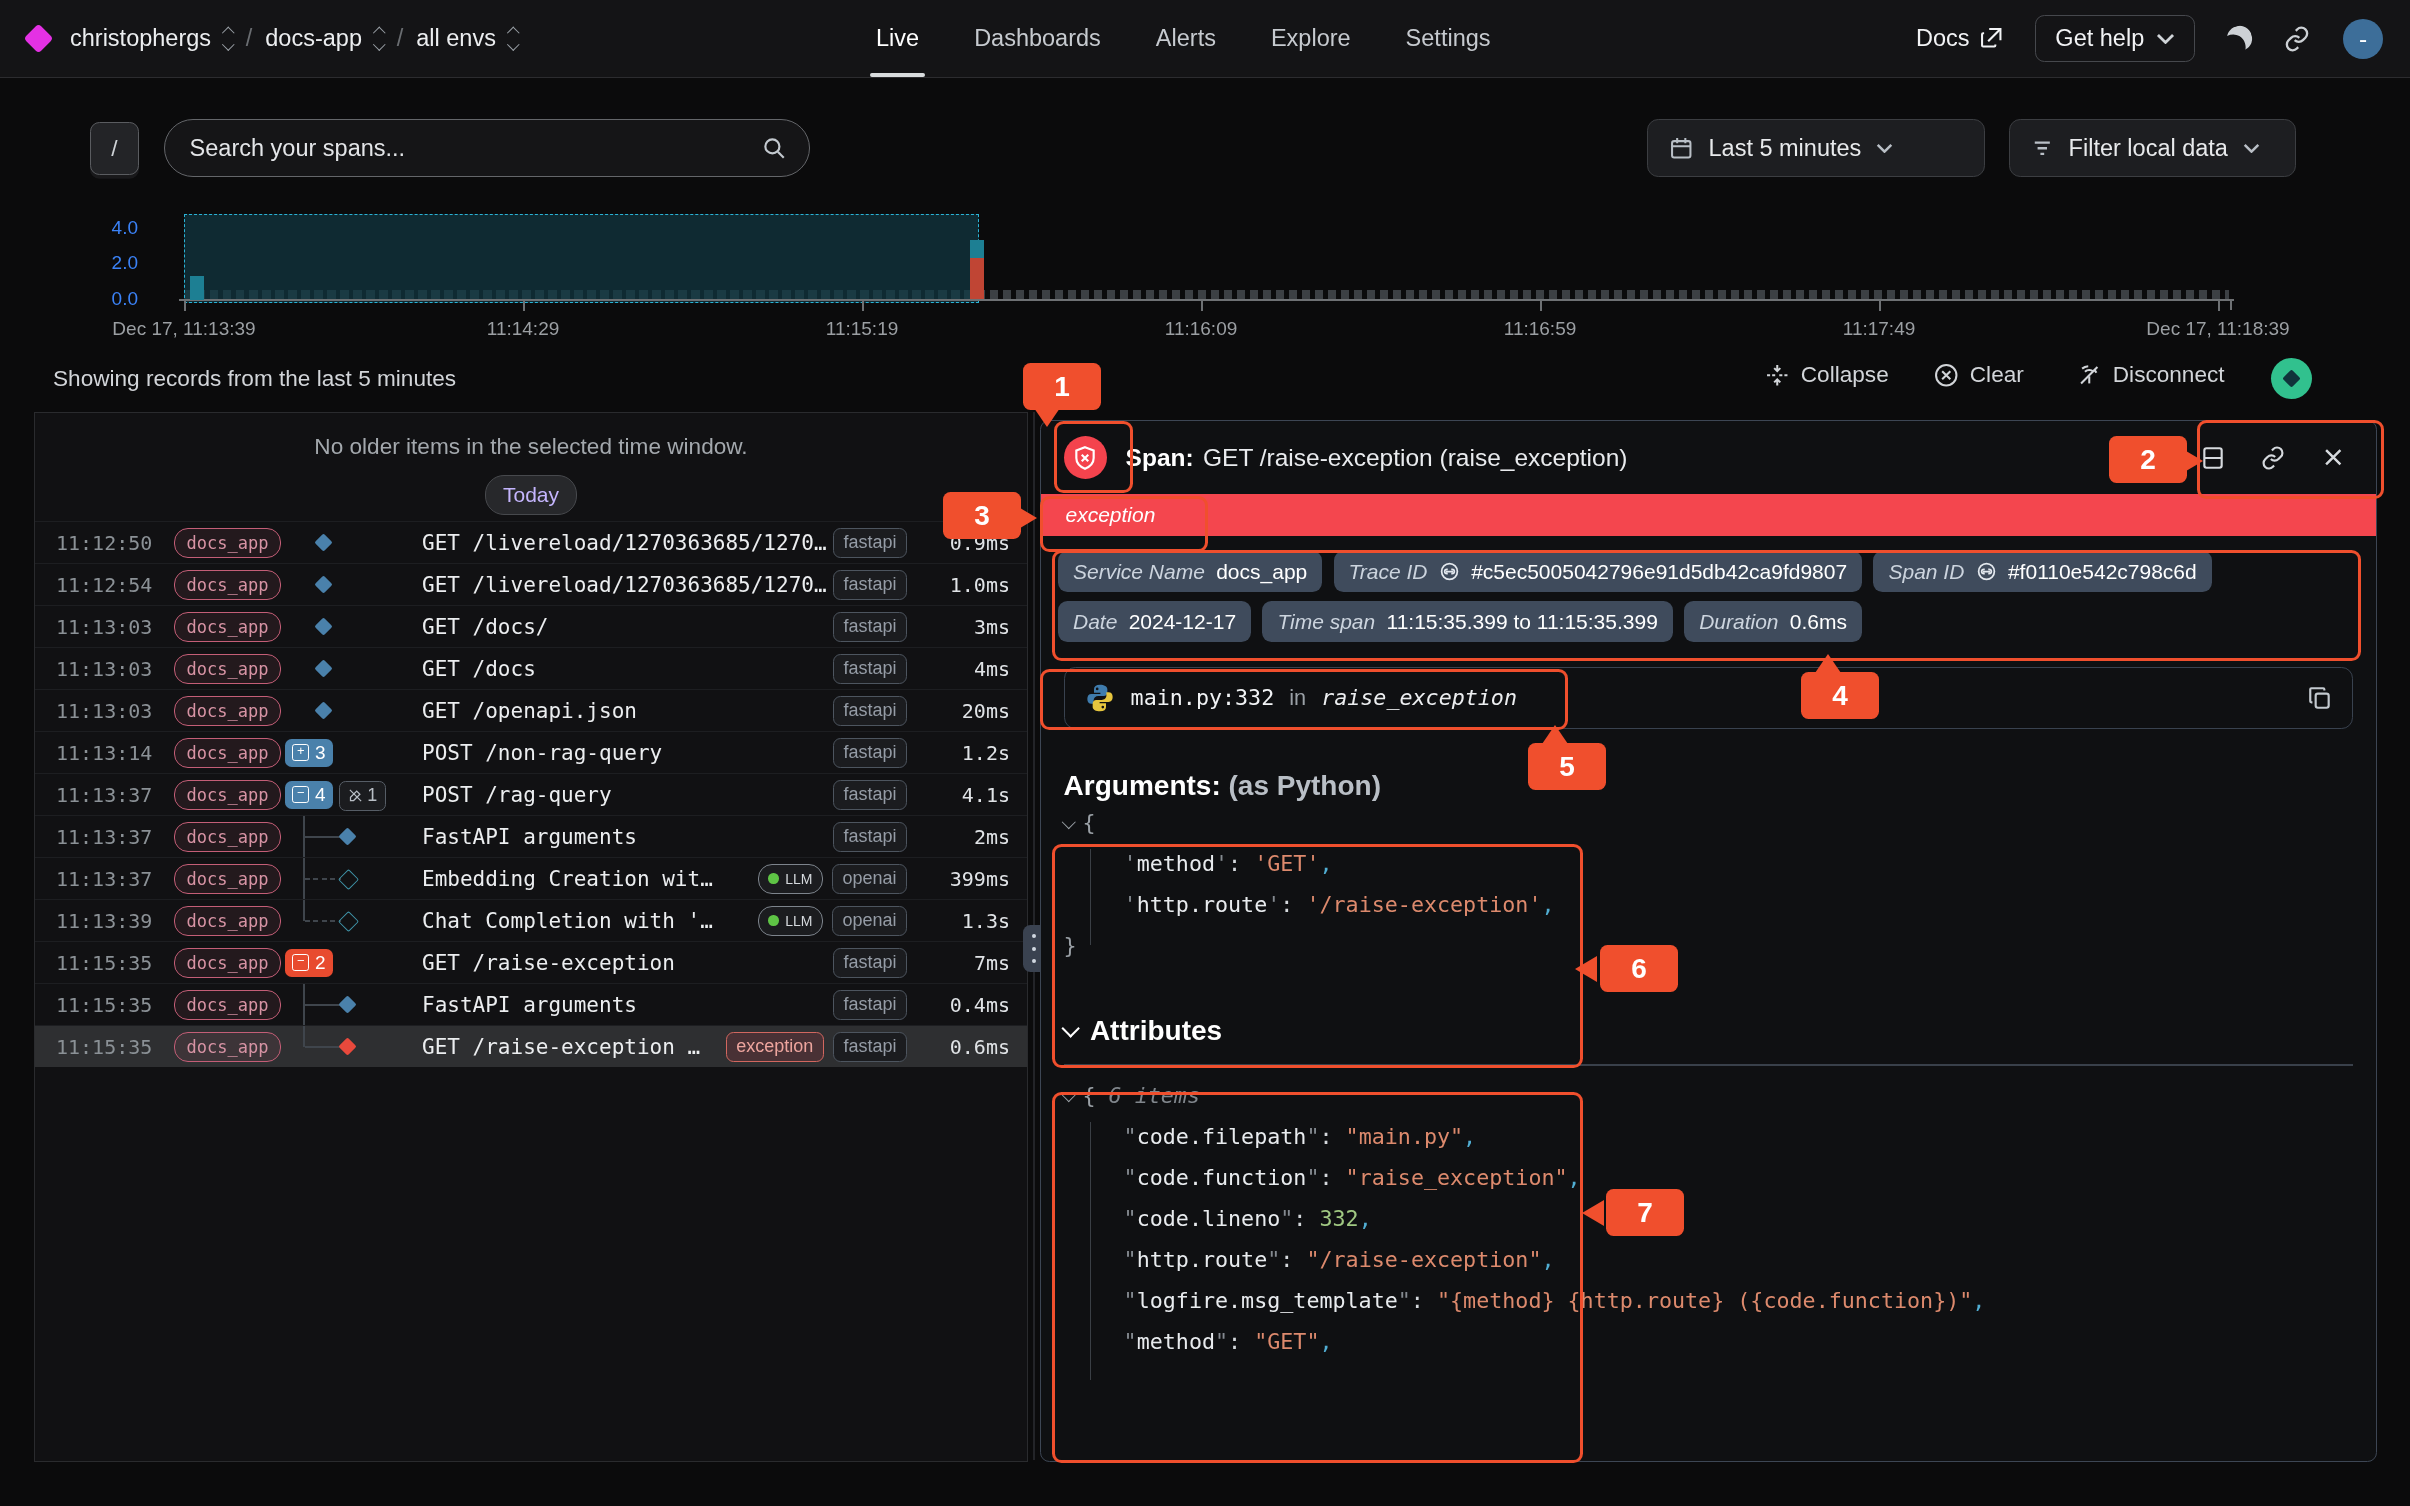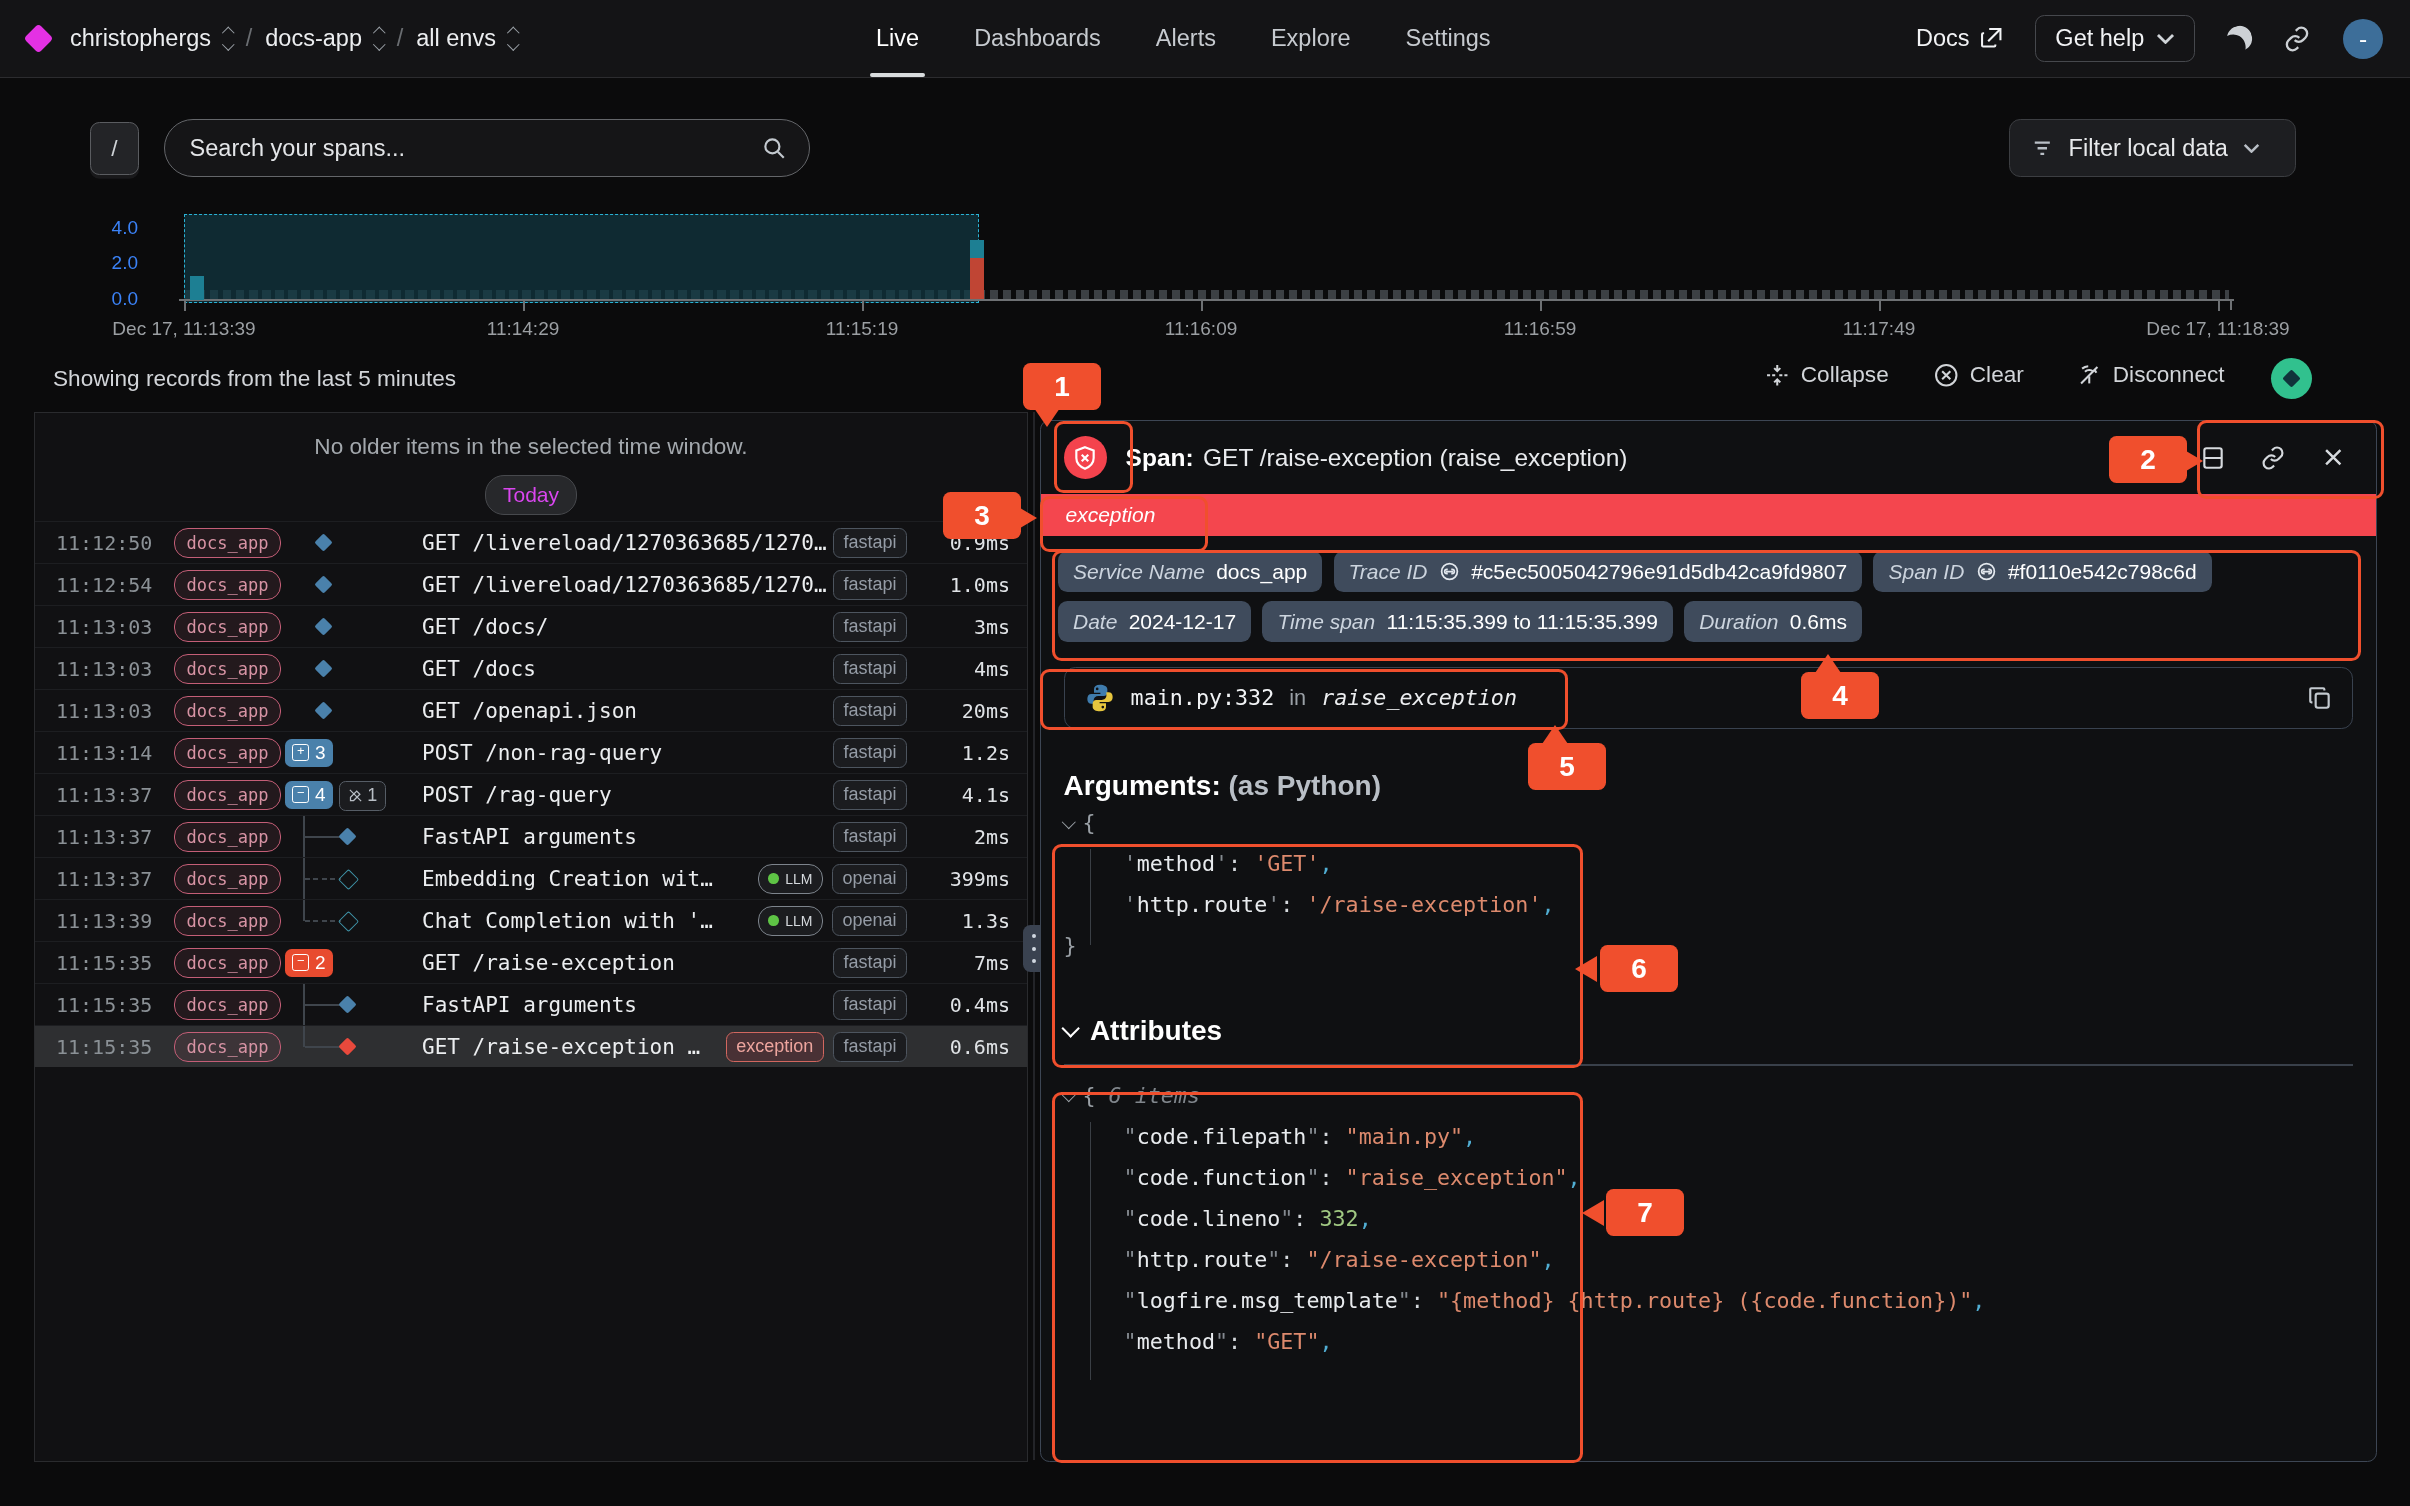--- a/index.html
+++ b/index.html
@@ -61,21 +61,21 @@
   #btn-collapse{left:1765px;} #btn-clear{left:1934px;} #btn-disconnect{left:2077px;}
   #btn-live{position:absolute;left:2271px;top:0;width:41px;height:41px;border-radius:50%;background:#31c18e;
             display:flex;align-items:center;justify-content:center;cursor:pointer;}
   #btn-live i{width:13px;height:13px;background:#10333b;transform:rotate(45deg);border-radius:1.9px;}
 
   
   #listpanel{position:absolute;left:34px;top:412px;width:992px;height:1048px;background:#111113;
              border:1.9px solid #2a2b2e;border-radius:0;overflow:hidden;}
   #empty-note{margin-top:21px;text-align:center;font-size:22.6px;color:#a3a8ad;}
   #today{margin:15px auto 16px;width:90px;height:38px;background:#27282b;border:1.9px solid #47494d;border-radius:19px;
-         color:#d946ef;font-size:21px;display:flex;align-items:center;justify-content:center;cursor:pointer;text-align:center;}
+         color:#c4b5fd;font-size:21px;display:flex;align-items:center;justify-content:center;cursor:pointer;text-align:center;}
   #rows{position:absolute;left:0;top:108px;width:100%;}
   .row{height:41px;display:flex;align-items:center;padding-left:21px;border-top:0.9px solid #1d1e21;cursor:pointer;}
   .row.selected{background:#2e2f31;}
   .rtime{width:105px;font-size:20px;color:#8b9196;flex:none;}
   .rtag{flex:none;margin-left:13px;width:105px;height:28px;border:1.9px solid #c45e77;border-radius:14px;
         background:rgba(196,94,119,.10);color:#d793a4;font-size:17px;display:flex;align-items:center;justify-content:center;}
   .ricon{flex:none;width:141px;height:41px;position:relative;}
   .dia{position:absolute;width:13px;height:13px;transform:rotate(45deg);border-radius:1.9px;}
   .dia.top{left:36px;top:14px;background:#4a81ab;}
   .dia.solid{left:60px;top:14px;background:#4a81ab;}
@@ -223,20 +223,30 @@
   <div class="keycap">
       <span>/</span>
     </div>
   <div class="searchbox">
     <input type="text" placeholder="Search your spans..." style="">
     <svg width="26" height="26" viewBox="0 0 24 24" fill="none" stroke="#c3c9cf" stroke-width="2">
         <circle cx="10.5" cy="10.5" r="6.5"></circle>
         <path d="M15.5 15.5L21 21"></path>
       </svg>
   </div>
+  <div class="tbtn" id="btn-range">
+    <svg width="24.5" height="24.5" viewBox="0 0 24 24" fill="none" stroke="#b9bfc6" stroke-width="2">
+        <rect x="3" y="5" width="18" height="16" rx="2"></rect>
+        <path d="M3 10h18M8 2v5M16 2v5"></path>
+      </svg>
+    <span>Last 5 minutes</span>
+    <svg width="17" height="10.4" viewBox="0 0 20 12" fill="none" stroke="#b9bfc6" stroke-width="3">
+        <path d="M2 2l8 8 8-8"></path>
+      </svg>
+  </div>
   <div class="tbtn" id="btn-filter">
     <svg width="22.6" height="22.6" viewBox="0 0 24 24" fill="none" stroke="#b9bfc6" stroke-width="2.5">
         <path d="M4 6h16M7 12h10M10 18h4"></path>
       </svg>
     <span>Filter local data</span>
     <svg width="17" height="10.4" viewBox="0 0 20 12" fill="none" stroke="#b9bfc6" stroke-width="3">
         <path d="M2 2l8 8 8-8"></path>
       </svg>
   </div>
 

